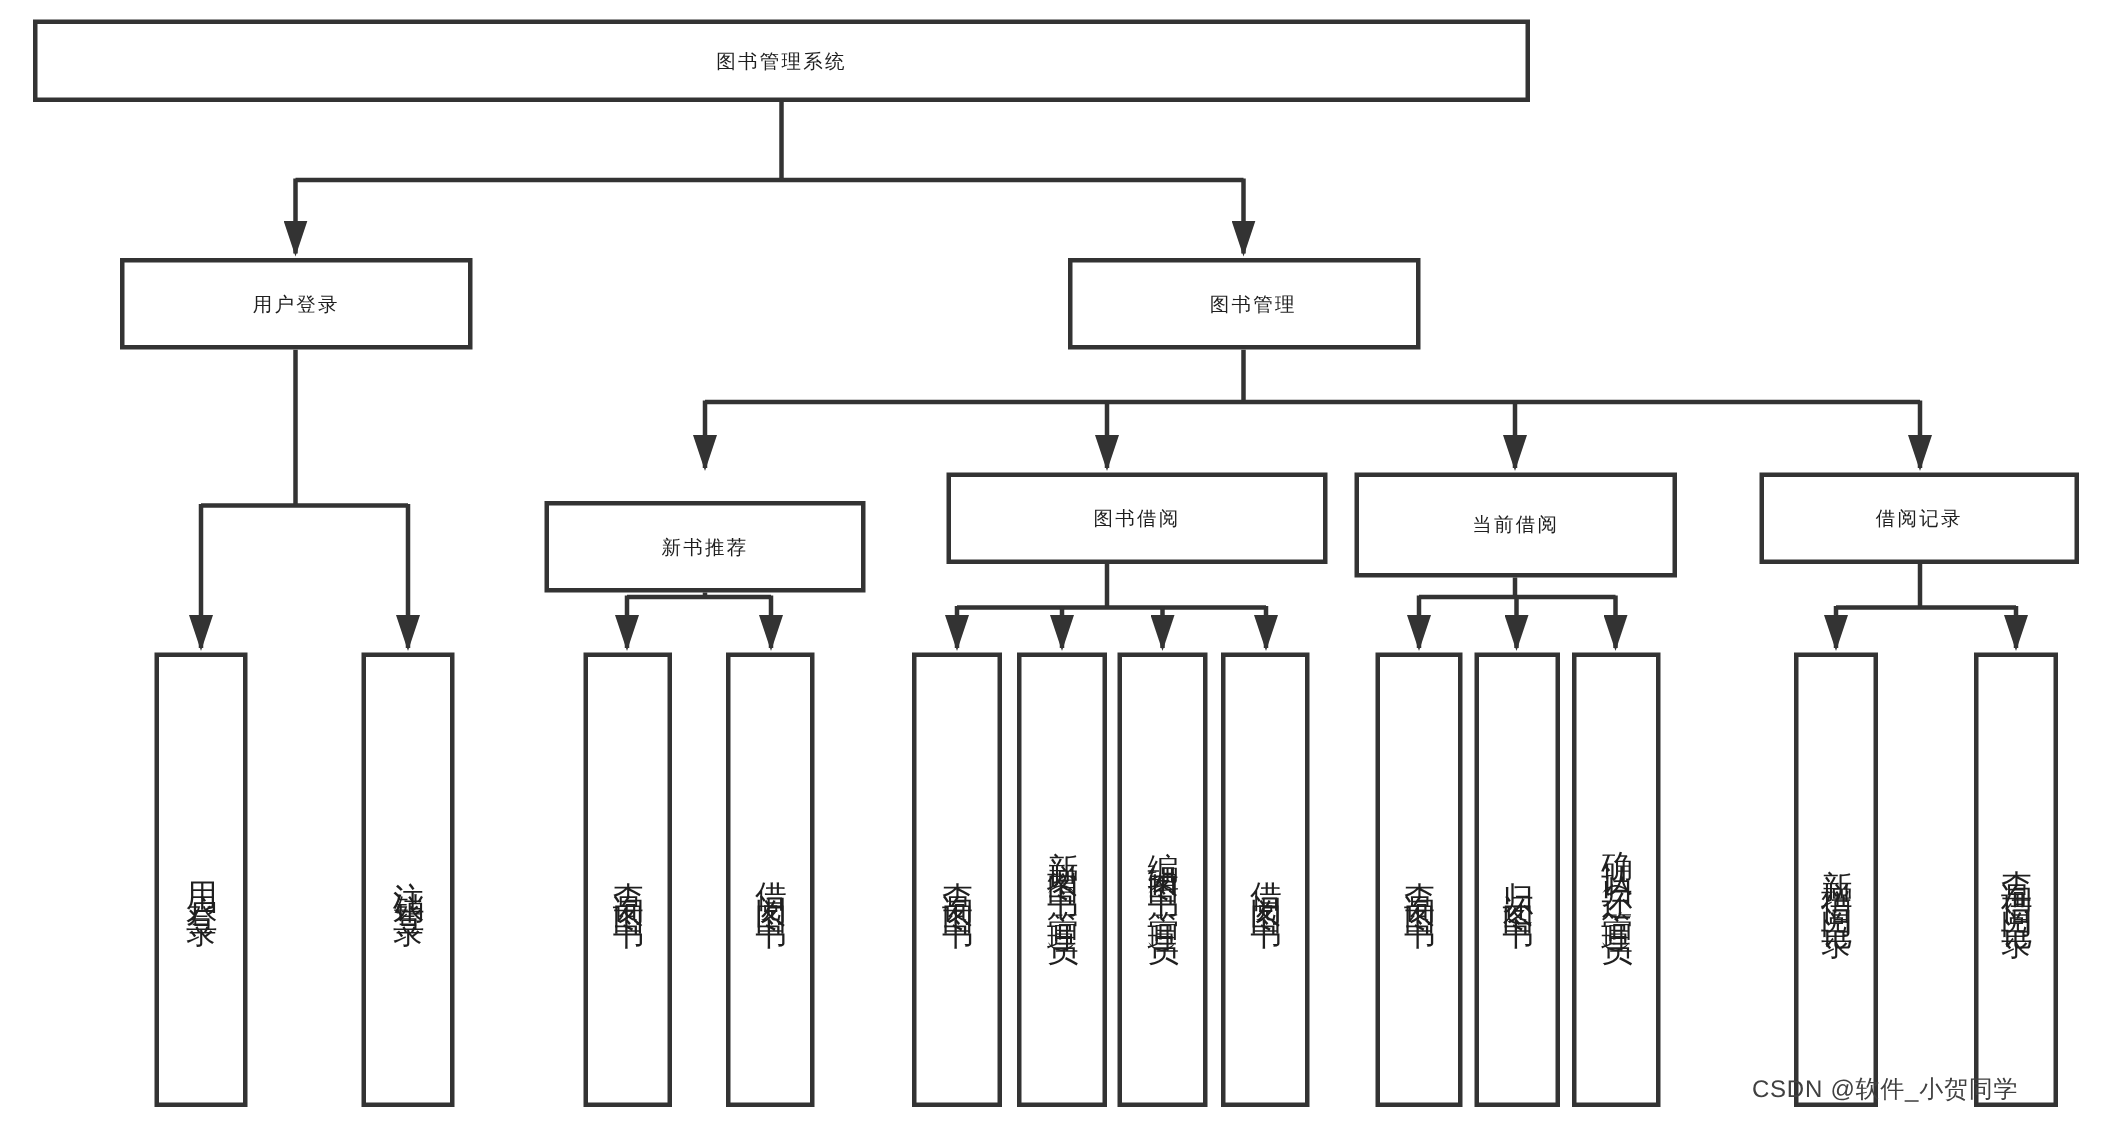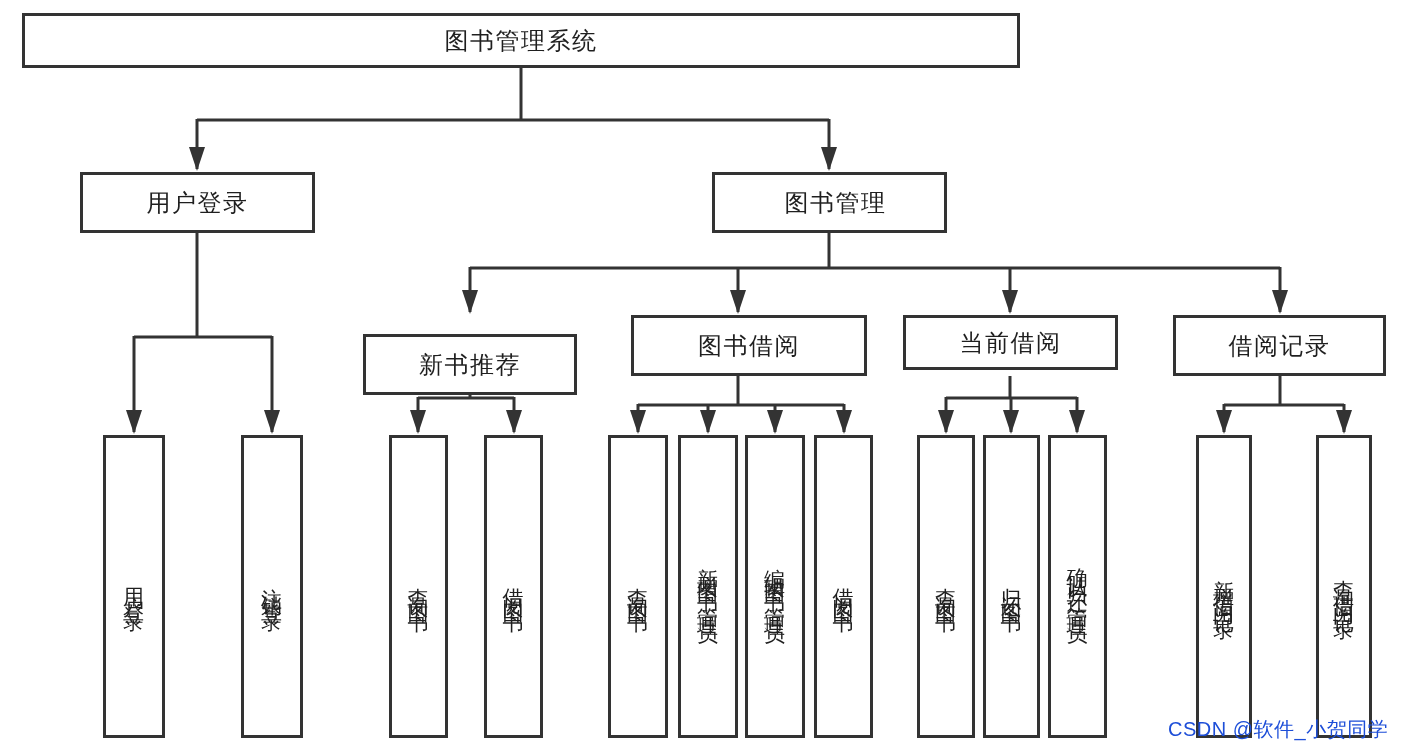--- a/index.html
+++ b/index.html
@@ -8,31 +8,31 @@
     position:relative; width:1405px; height:747px; background:#ffffff;
     overflow:hidden;
   }
   #wires { position:absolute; left:0; top:0; z-index:1; }
   .box {
     position:absolute; box-sizing:border-box;
     border:3px solid #333333; background:#ffffff;
     display:flex; align-items:center; justify-content:center;
     color:#1f1f1f; z-index:2;
   }
-  .hbox { font-size:24px; letter-spacing:1.5px; }
+  .hbox { font-size:13px; letter-spacing:1.5px; }
   .leaf { font-size:21px; }
   .leaf .vtext {
     writing-mode: vertical-rl;
     text-orientation: mixed;
     letter-spacing:8px;
     line-height:1.0;
   }
   .watermark {
     position:absolute; z-index:3;
-    font-size:20px; color:#1d4ed8; letter-spacing:0.5px;
+    font-size:16px; color:#404040; letter-spacing:0.5px;
     white-space:nowrap;
   }
 </style>
 </head>
 <body>
 
 <div id="canvas">
 
   <svg id="wires" width="1405" height="747" viewBox="0 0 1405 747">
     <defs>
@@ -91,24 +91,24 @@
   <div class="box hbox" style="left:80px; top:172px; width:235px; height:61px;">
     <span>用户登录</span>
   </div>
   <div class="box hbox" style="left:712px; top:172px; width:235px; height:61px;padding-left:12px;">
     <span>图书管理</span>
   </div>
 
   <div class="box hbox" style="left:363px; top:334px; width:214px; height:61px;">
     <span>新书推荐</span>
   </div>
-  <div class="box hbox" style="left:631px; top:315px; width:236px; height:61px;justify-content:center;">
+  <div class="box hbox" style="left:631px; top:315px; width:254px; height:61px;justify-content:center;">
     <span>图书借阅</span>
   </div>
-  <div class="box hbox" style="left:903px; top:315px; width:215px; height:55px;">
+  <div class="box hbox" style="left:903px; top:315px; width:215px; height:70px;">
     <span>当前借阅</span>
   </div>
   <div class="box hbox" style="left:1173px; top:315px; width:213px; height:61px;">
     <span>借阅记录</span>
   </div>
 
   <div class="box leaf" style="left:103px; top:435px; width:62px; height:303px;">
     <span class="vtext">用户登录</span>
   </div>
   <div class="box leaf" style="left:241px; top:435px; width:62px; height:303px;">

